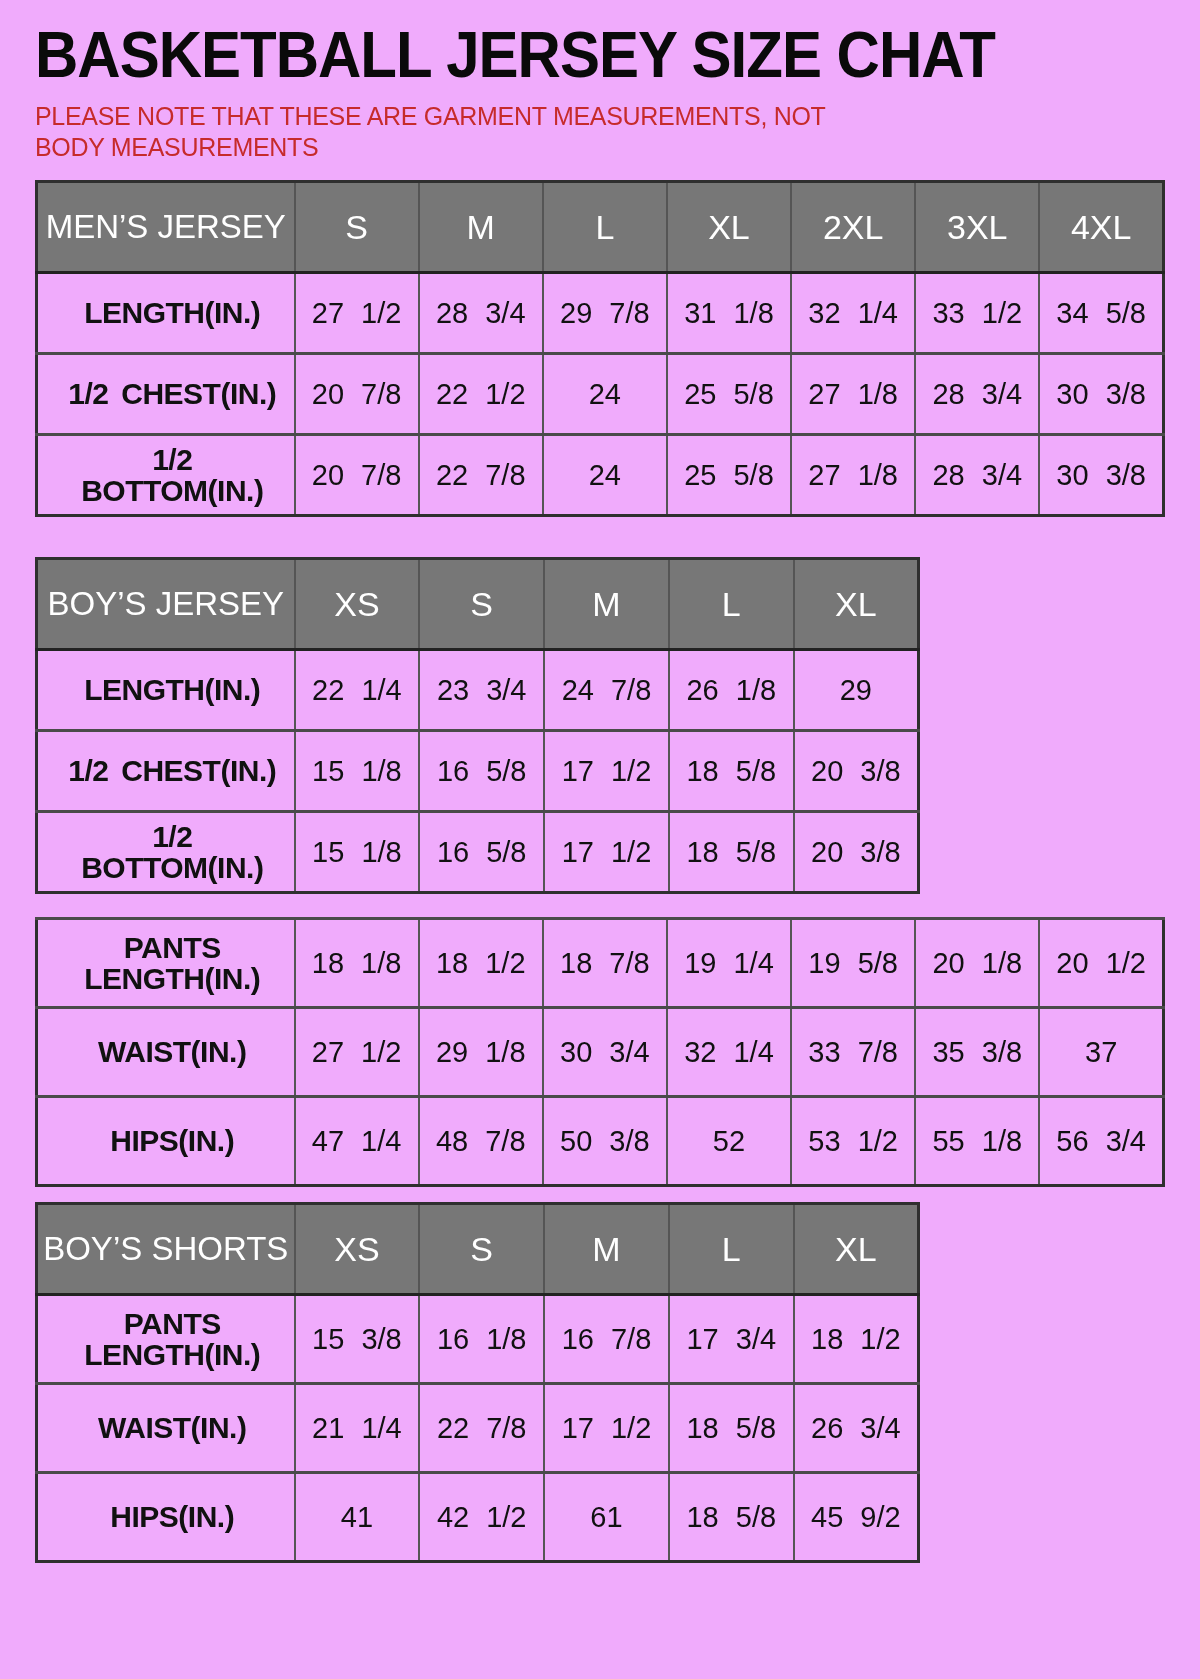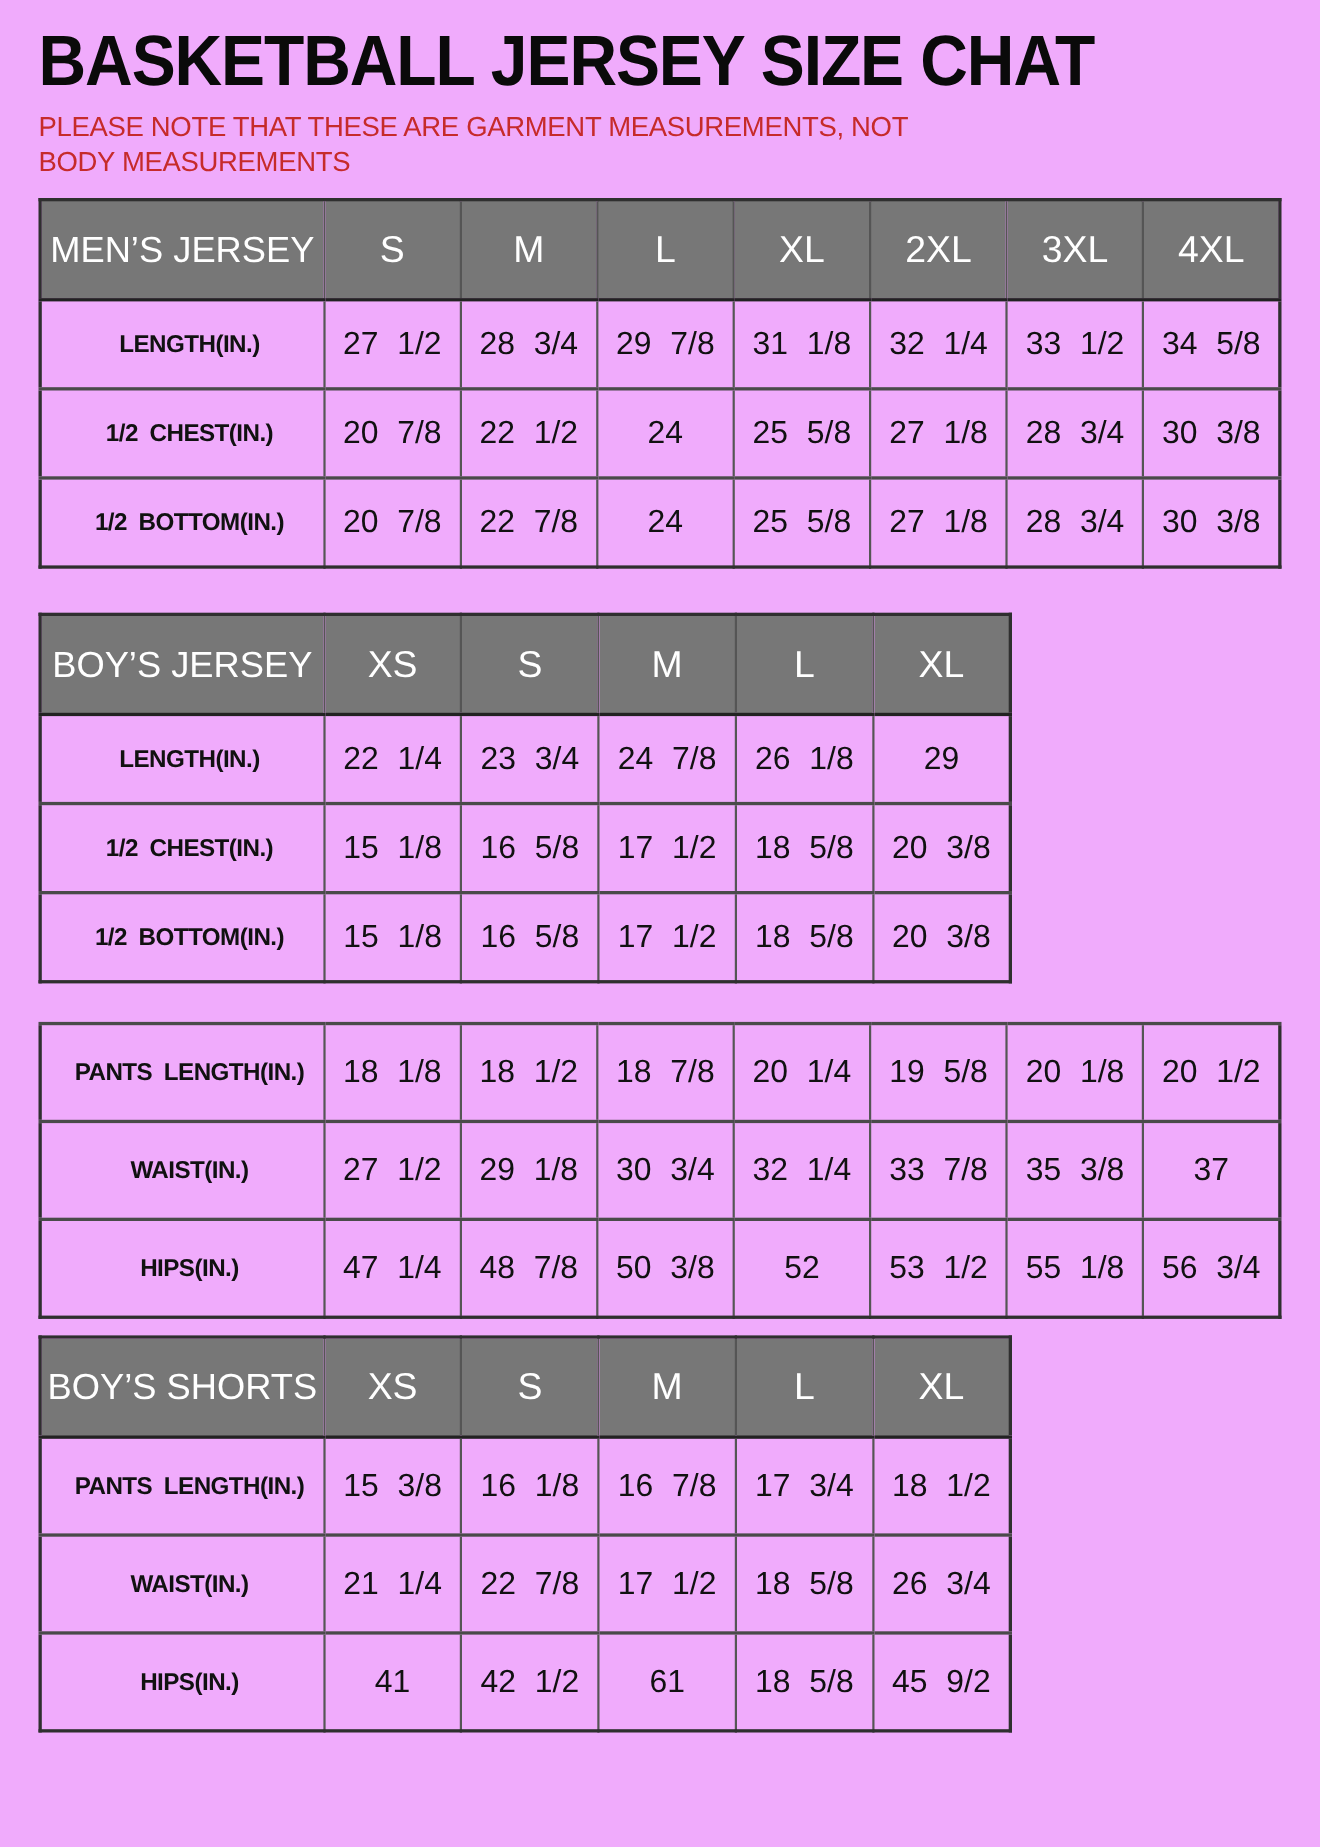--- a/index.html
+++ b/index.html
@@ -35,21 +35,21 @@
     margin: 14px 0 18px 0;
   }
   table.size-table {
     border-collapse: collapse;
     table-layout: fixed;
     border: 3px solid #2f2f2f;
     margin-bottom: 40px;
   }
   table.w8 { width: 1130px; border-radius: 24px; }
   table.w6 { width: 885px; }
-  table.size-table.gap-sm { margin-bottom: 35px; }
+  table.size-table.gap-sm { margin-bottom: 23px; }
   table.size-table.gap-xs { margin-bottom: 15px; }
   table.size-table.gap-0  { margin-bottom: 0; }
   .size-table col.labelcol { width: 258px; }
   .size-table th, .size-table td {
     border-left: 2px solid #555555;
     border-top: 3px solid #4a4a4a;
     text-align: center;
     vertical-align: middle;
     padding: 0 4px;
     overflow: hidden;
@@ -70,21 +70,21 @@
   }
   .size-table td {
     font-size: 29px;
     color: #111111;
     word-spacing: 9px;
     height: 78px;
   }
   .size-table.tall td { height: 86px; }
   .size-table td.lbl {
     font-weight: 700;
-    font-size: 22px;
+    font-size: 30px;
     letter-spacing: -0.5px;
     word-spacing: 5px;
     line-height: 1.05;
     padding-left: 17px;
   }
 </style>
 </head>
 <body>
 
 <div class="page">
@@ -203,21 +203,21 @@
         <col>
         <col>
         <col>
       </colgroup>
     <tbody>
     <tr>
       <td class="lbl">PANTS LENGTH(IN.)</td>
       <td>18 1/8</td>
       <td>18 1/2</td>
       <td>18 7/8</td>
-      <td>20 1/4</td>
+      <td>19 1/4</td>
       <td>19 5/8</td>
       <td>20 1/8</td>
       <td>20 1/2</td>
     </tr>
     <tr>
       <td class="lbl">WAIST(IN.)</td>
       <td>27 1/2</td>
       <td>29 1/8</td>
       <td>30 3/4</td>
       <td>32 1/4</td>

